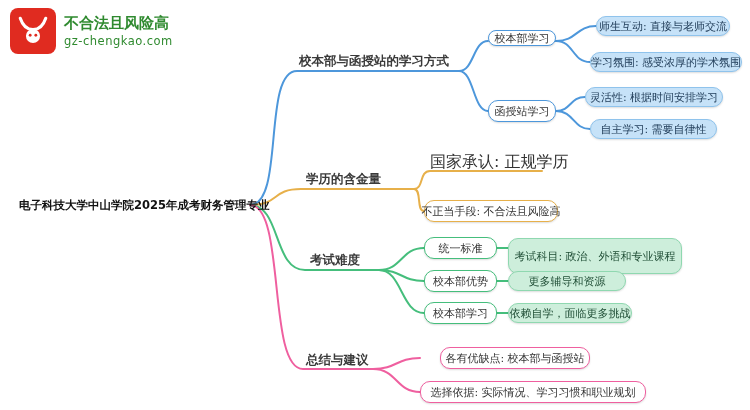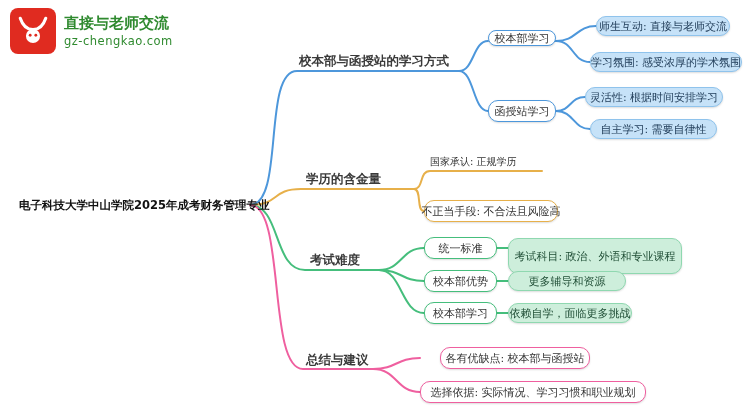--- a/index.html
+++ b/index.html
@@ -10,21 +10,21 @@
   svg.links{position:absolute;left:0;top:0;width:750px;height:410px;}
   svg.links path{fill:none;stroke-width:2;stroke-linecap:round;}
   .p-blue{stroke:#4D97DB}
   .p-yellow{stroke:#E7B04A}
   .p-green{stroke:#45BE7C}
   .p-pink{stroke:#EF5F9F}
 
   .node{position:absolute;box-sizing:border-box;white-space:nowrap;display:flex;align-items:center;color:#333;}
   .root-label{font-weight:bold;font-size:11.5px;color:#111;margin-left:17px;}
   .branch-label{font-weight:bold;font-size:12.5px;color:#3a3a3a;}
-  .plain-label{font-size:10px;color:#333;}
+  .plain-label{font-size:16px;color:#333;}
   .box{justify-content:center;border-radius:10px;font-size:11px;background:#fff;box-shadow:0 1px 2px rgba(0,0,0,.14);padding:0 20px;}
   .outline-blue{border:1.5px solid #4D97DB}
   .outline-yellow{border:1.5px solid #E7B04A}
   .outline-green{border:1.5px solid #45BE7C}
   .outline-pink{border:1.5px solid #EF5F9F}
   .fill-blue{background:#C6E2F8;border:1px solid #8FC3EC;color:#24405c;}
   .fill-green{background:#CDEEDB;border:1px solid #8FD8B0;color:#1f4d35;}
 
   .logo{position:absolute;left:10px;top:8px;display:flex;align-items:center;gap:8px;}
   .logo-icon{width:46px;height:46px;border-radius:8px;background:#E02B20;display:flex;align-items:center;justify-content:center;}
@@ -64,21 +64,21 @@
 <div class="logo">
   <div class="logo-icon">
     <svg width="34" height="34" viewBox="0 0 24 24">
       <path d="M3,3 C5,9 8,11 12,11 C16,11 19,9 21,3" stroke="#ffffff" stroke-width="2.2" fill="none" stroke-linecap="round"></path>
       <circle cx="12" cy="15.5" r="5" fill="#ffffff"></circle>
       <circle cx="10" cy="15" r="1" fill="#E02B20"></circle>
       <circle cx="14" cy="15" r="1" fill="#E02B20"></circle>
     </svg>
   </div>
   <div class="logo-text">
-    <div class="logo-title">直接与老师交流</div>
+    <div class="logo-title">不合法且风险高</div>
     <div class="logo-domain">gz-chengkao.com</div>
   </div>
 </div>
 
 <div class="node root-label" style="left:2px;top:197px;width:248px;height:16px;">电子科技大学中山学院2025年成考财务管理专业</div>
 
 <div class="node branch-label" style="left:299px;top:52px;height:18px;">校本部与函授站的学习方式</div>
 
 <div class="node box outline-blue" style="left:488px;top:30px;width:68px;height:16px;">校本部学习</div>
 <div class="node box fill-blue" style="left:596px;top:16px;width:134px;height:20px;">师生互动: 直接与老师交流</div>

